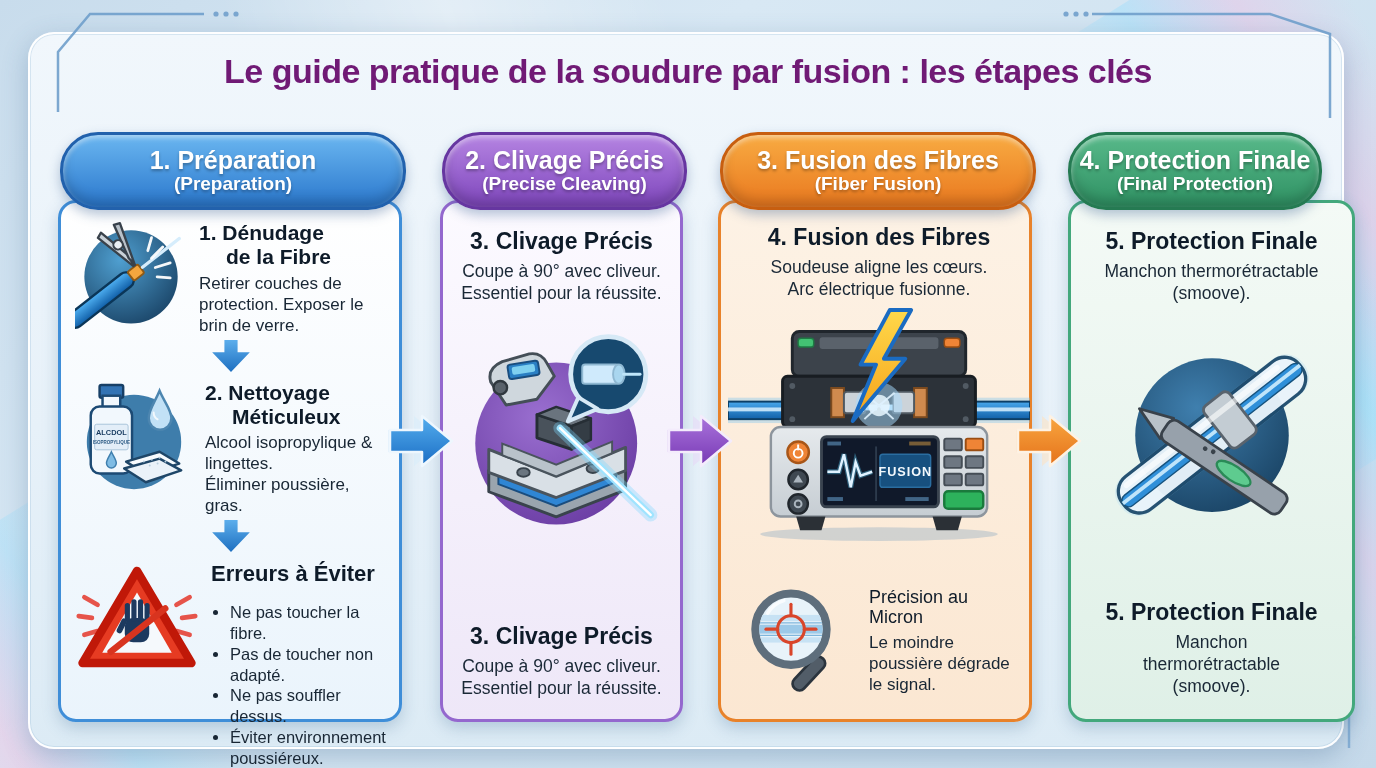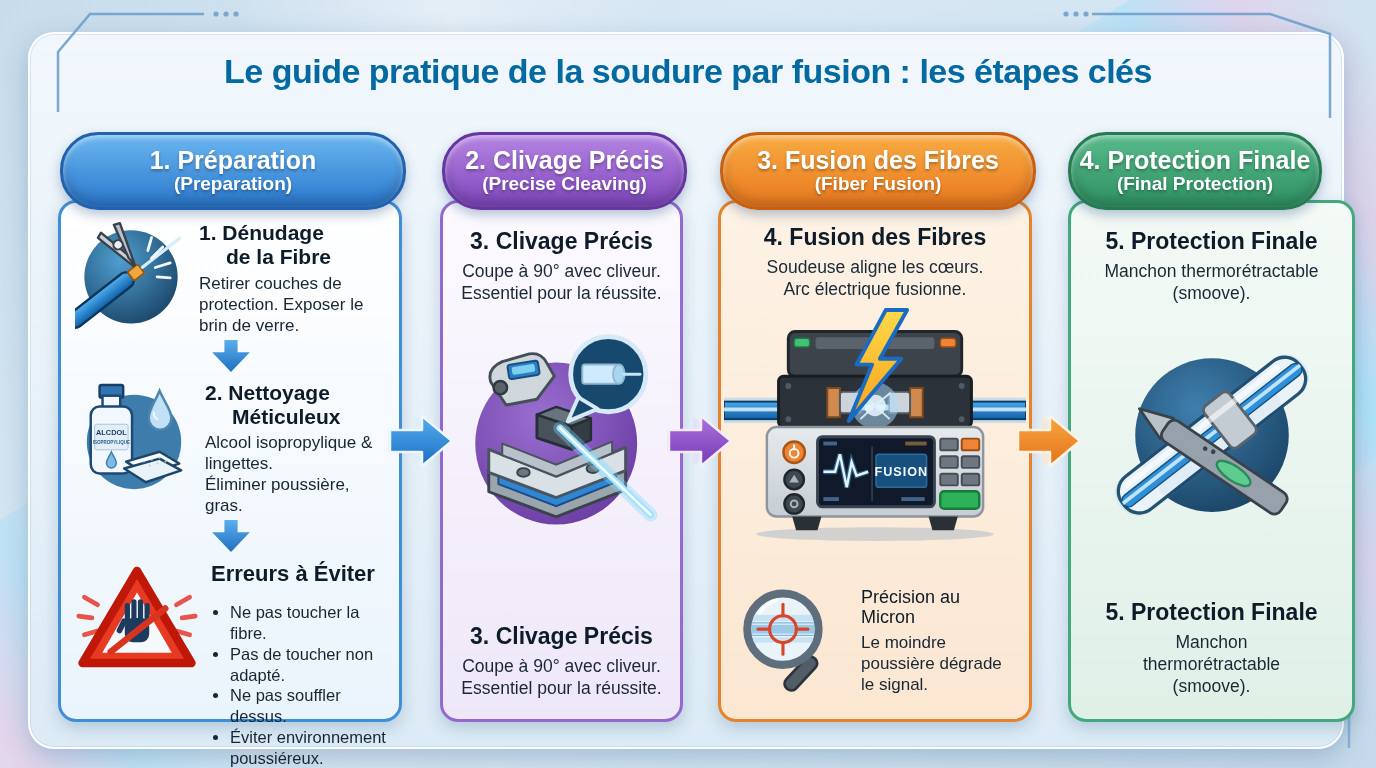--- a/index.html
+++ b/index.html
@@ -7,21 +7,21 @@
   body{position:relative;
     background:linear-gradient(135deg,#c8dcec 0%,#d8e8f4 35%,#cfe2f0 70%,#c5d9ea 100%);}
   .streak{position:absolute;pointer-events:none;z-index:0;}
   .panel{position:absolute;left:28px;top:32px;width:1312px;height:713px;
     border-radius:26px;z-index:1;
     background:linear-gradient(180deg,#f1f7fc 0%,#e7f1f9 55%,#dcebf5 100%);
     border:2px solid rgba(255,255,255,.95);
     box-shadow:0 8px 26px rgba(60,100,140,.30), inset 0 0 0 1px rgba(160,195,220,.35);}
   #deco{position:absolute;left:0;top:0;z-index:2;pointer-events:none;}
   .page-title{position:absolute;left:0;top:52px;width:1376px;text-align:center;z-index:4;
-    font-size:34px;font-weight:700;color:#0369a1;letter-spacing:-0.5px;}
+    font-size:34px;font-weight:700;color:#701a75;letter-spacing:-0.5px;}
   .hdr{position:absolute;height:72px;border-radius:38px;z-index:5;
     display:flex;flex-direction:column;align-items:center;justify-content:center;
     color:#fff;font-weight:700;text-shadow:0 2px 3px rgba(0,0,0,.3);
     box-shadow:inset 0 3px 5px rgba(255,255,255,.45), inset 0 -7px 12px rgba(0,0,0,.18), 0 5px 12px rgba(50,90,140,.35);}
   .hdr .l1{font-size:25px;line-height:1.08;}
   .hdr .l2{font-size:19px;line-height:1.1;}
   .card{position:absolute;top:200px;height:522px;border-radius:18px;z-index:4;
     box-sizing:border-box;box-shadow:0 6px 16px rgba(70,110,150,.28);display:flex;flex-direction:column;}
   .pre{white-space:pre-line;}
   .step{display:flex;gap:12px;align-items:flex-start;}
@@ -264,21 +264,21 @@
   </div>
 
   <div style="flex:1;"></div>
   <div class="cblock">
     <div class="t">3. Clivage Précis</div>
     <div class="b pre">Coupe à 90° avec cliveur.
 Essentiel pour la réussite.</div>
   </div>
 </div>
 
-<div class="card" style="left:718px;width:314px;border:3px solid #e8822a;background:linear-gradient(180deg,#fdf2e5,#fbe7d2);padding:22px 6px 18px 6px;align-items:center;">
+<div class="card" style="left:718px;width:314px;border:3px solid #e8822a;background:linear-gradient(180deg,#fdf2e5,#fbe7d2);padding:22px 6px 18px 14px;align-items:center;">
   <div class="cblock">
     <div class="t">4. Fusion des Fibres</div>
     <div class="b pre">Soudeuse aligne les cœurs.
 Arc électrique fusionne.</div>
   </div>
 
   <div style="margin-top:8px;">
     <svg width="302" height="234" viewBox="0 0 310 240">
       <defs>
         <linearGradient id="ggold" x1="0" y1="0" x2="0" y2="1">

